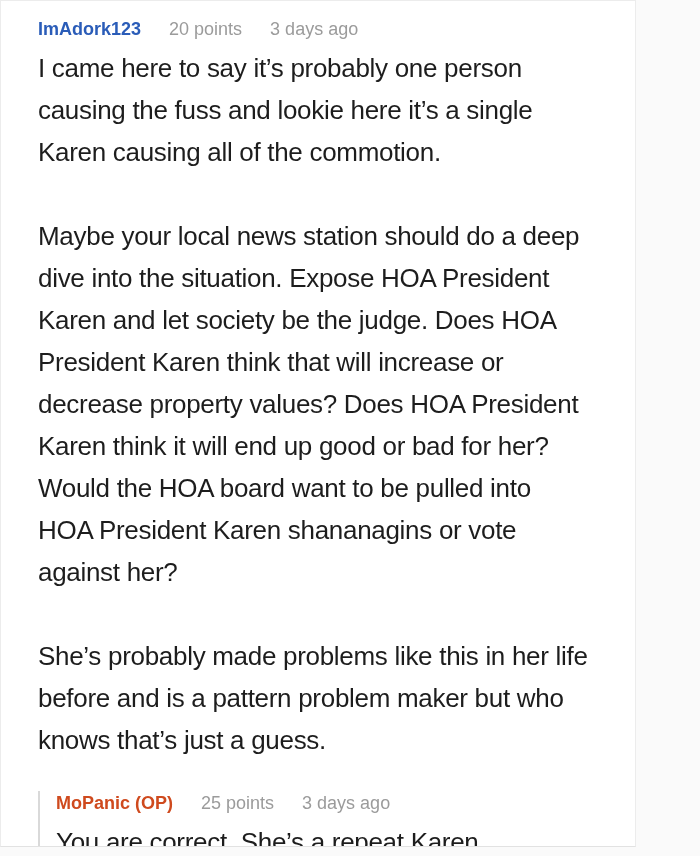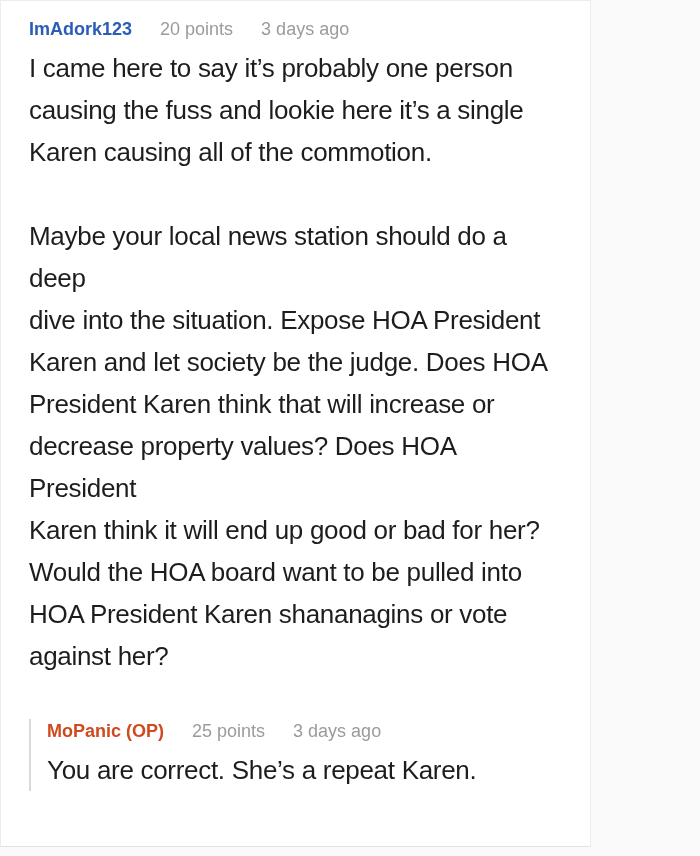--- a/index.html
+++ b/index.html
@@ -9,26 +9,26 @@
   body {
     width: 700px;
     height: 856px;
     background: #fafafa;
     font-family: "Liberation Sans", sans-serif;
     overflow: hidden;
     position: relative;
   }
   .card {
     box-sizing: border-box;
-    width: 591px;
+    width: 636px;
     height: 847px;
     background: #ffffff;
     border: 1px solid #ececec;
     border-bottom-color: #e2e2e2;
-    padding: 16px 24px 0 28px;
+    padding: 16px 24px 0 37px;
     overflow: hidden;
   }
   .comment-header {
     display: flex;
     align-items: baseline;
     gap: 28px;
     font-size: 18px;
     line-height: 24px;
     margin-bottom: 6px;
   }
@@ -72,20 +72,23 @@
 Karen causing all of the commotion.</p>
       <p class="para">Maybe your local news station should do a deep
 dive into the situation. Expose HOA President
 Karen and let society be the judge. Does HOA
 President Karen think that will increase or
 decrease property values? Does HOA President
 Karen think it will end up good or bad for her?
 Would the HOA board want to be pulled into
 HOA President Karen shananagins or vote
 against her?</p>
+      <p class="para last">She’s probably made problems like this in her life
+before and is a pattern problem maker but who
+knows that’s just a guess.</p>
     </div>
 
     <div class="reply">
       <div class="comment-header">
         <span class="author orange">MoPanic (OP)</span>
         <span class="meta">25 points</span>
         <span class="meta">3 days ago</span>
       </div>
       <p class="para last">You are correct. She’s a repeat Karen.</p>
     </div>

